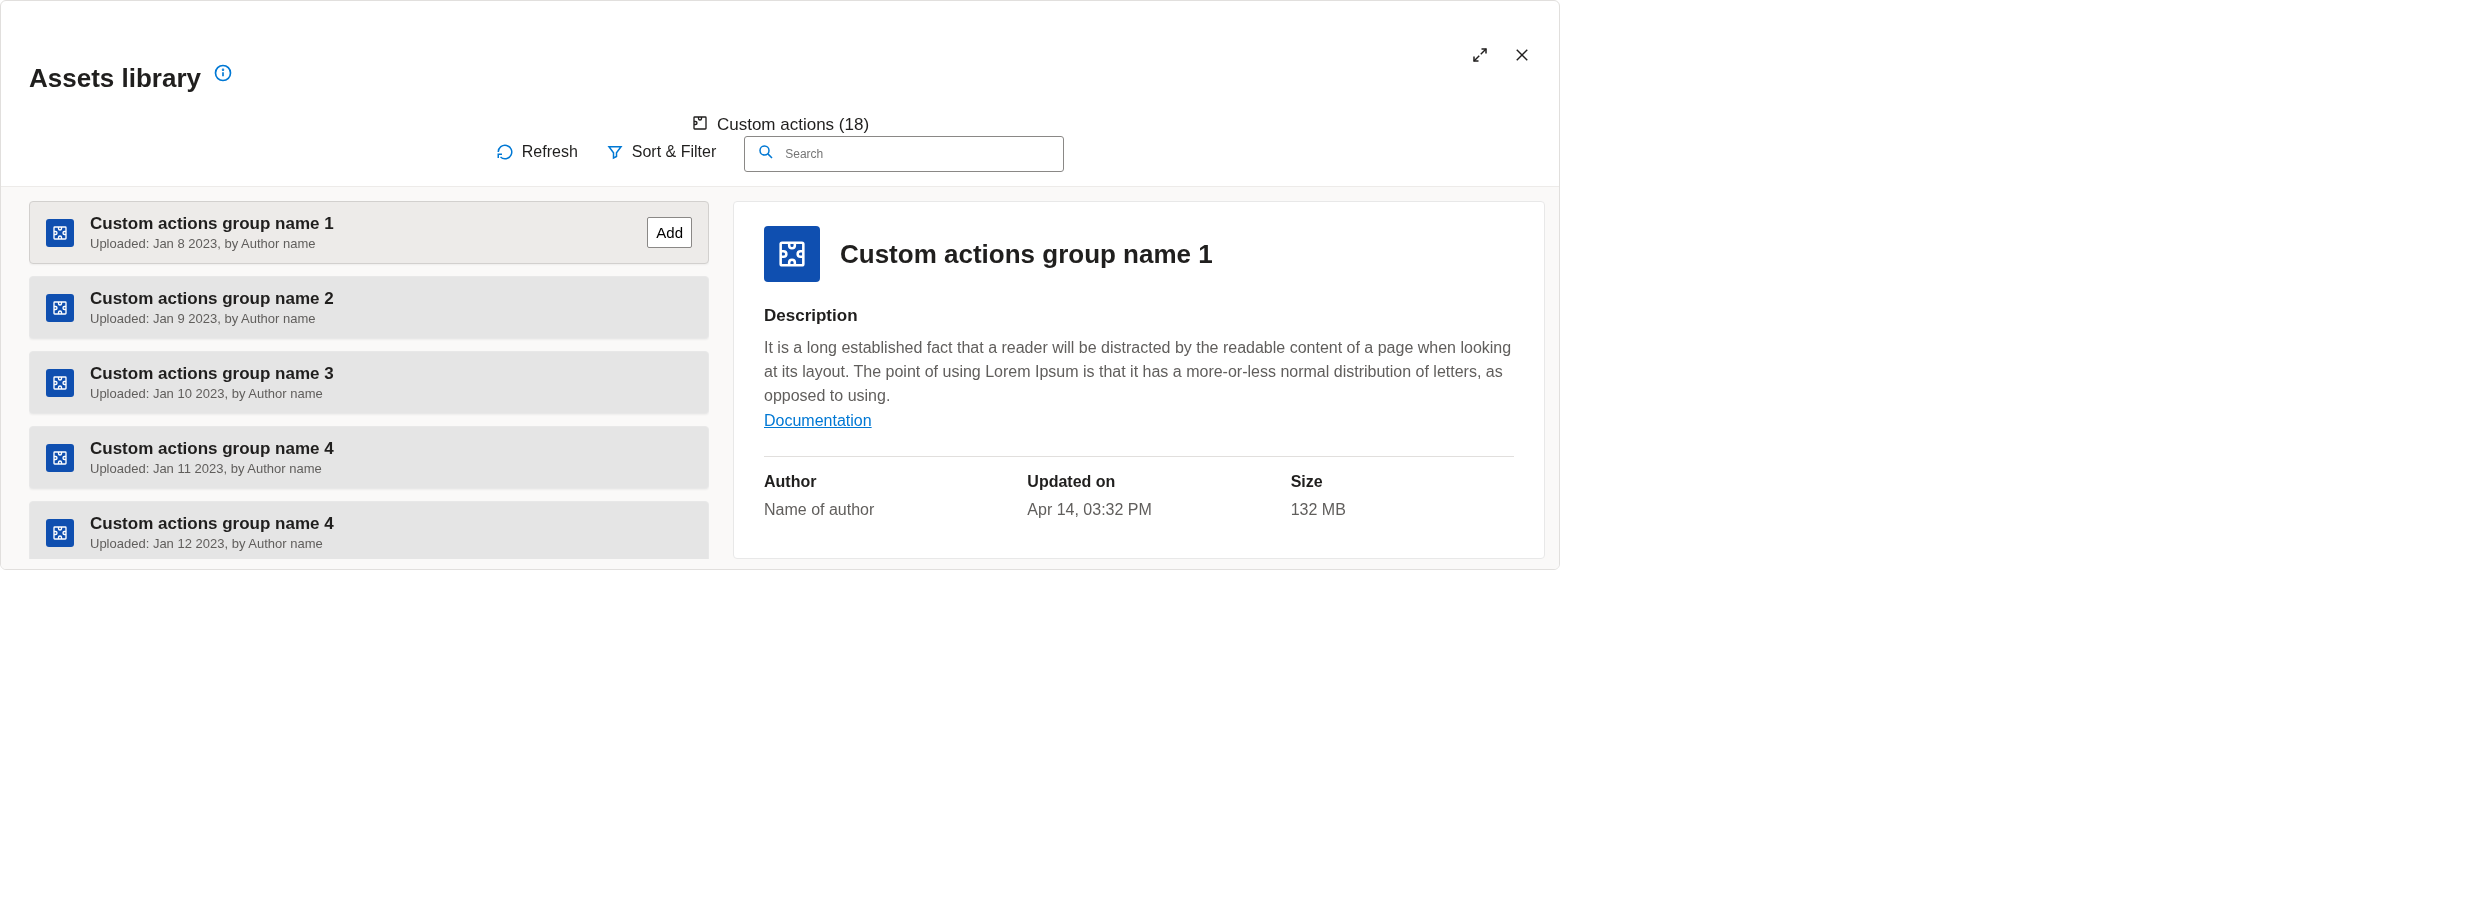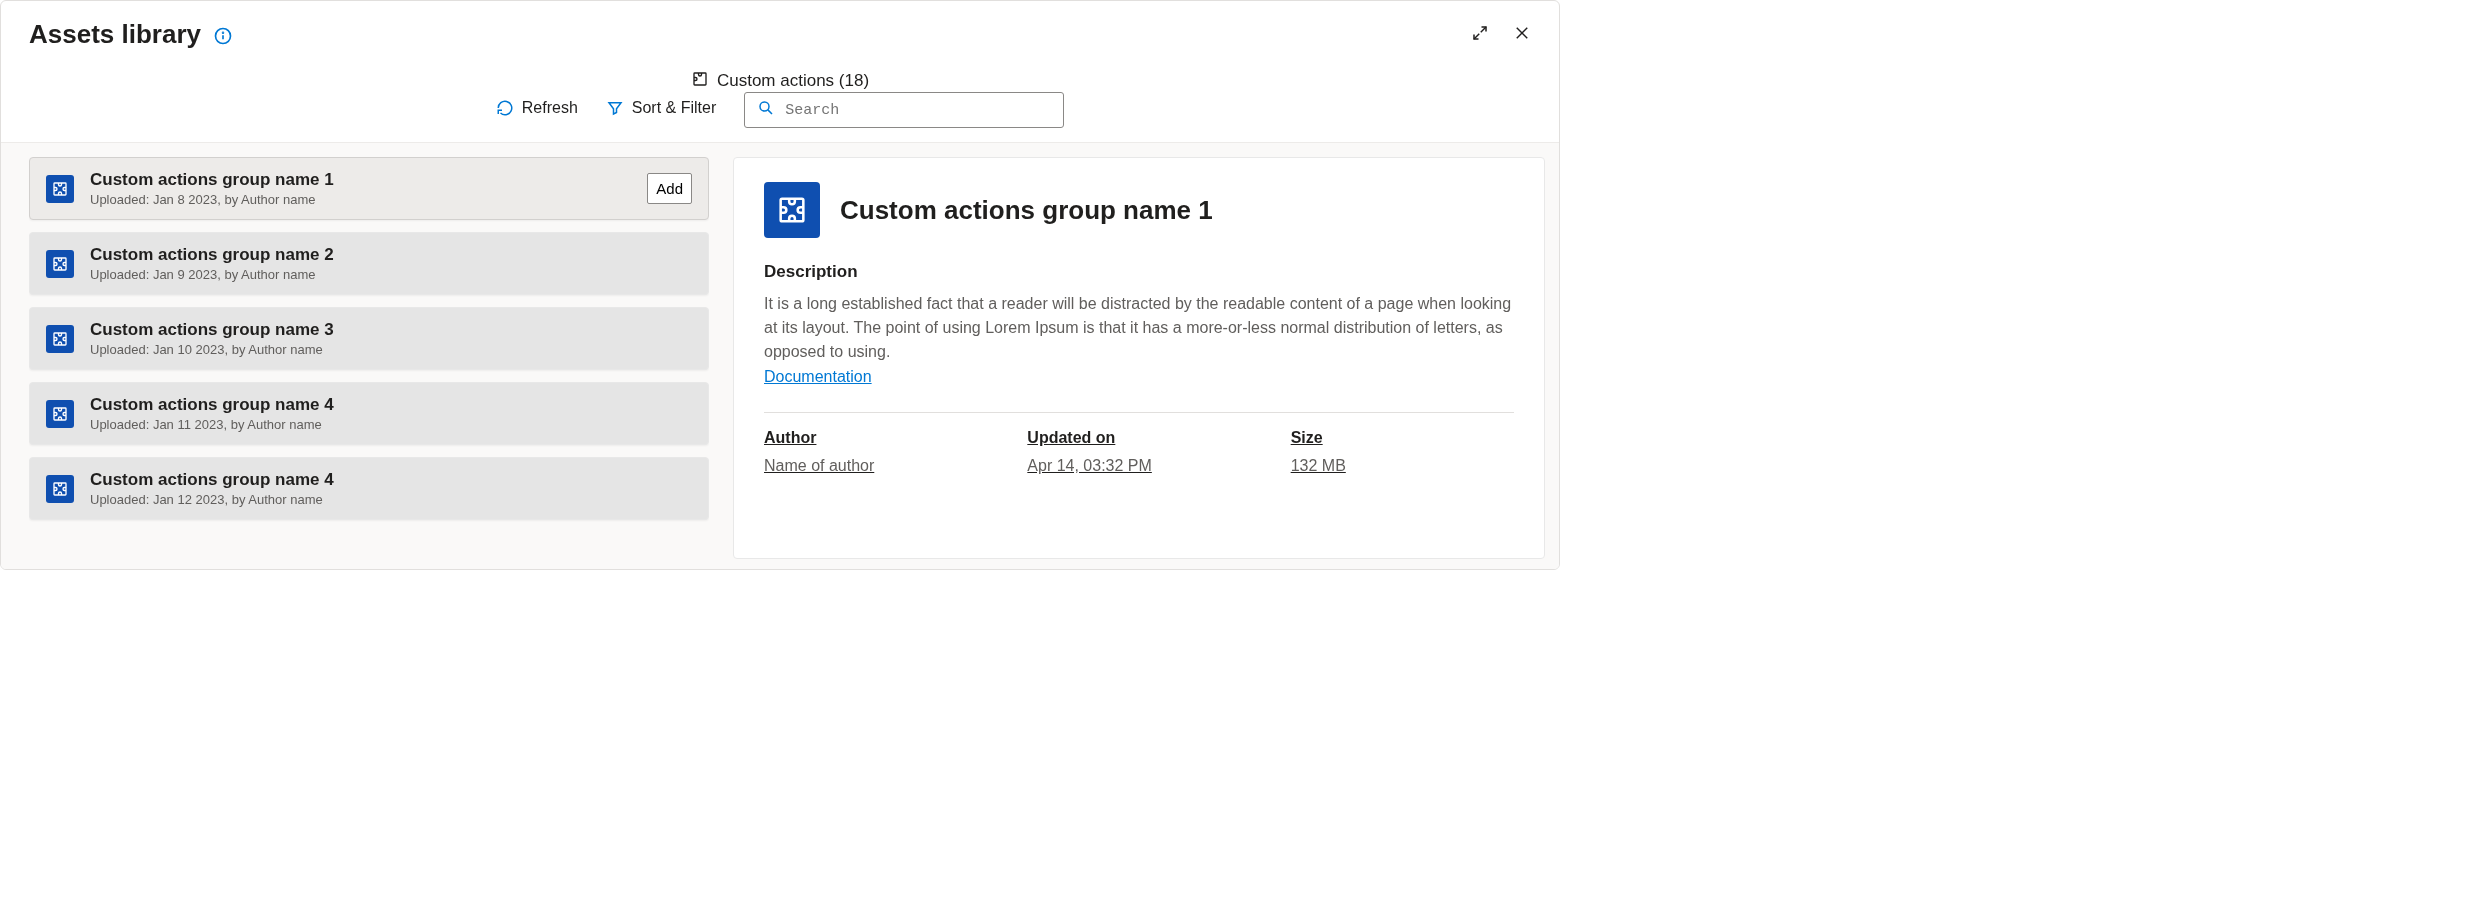--- a/index.html
+++ b/index.html
@@ -19,22 +19,23 @@
       flex-direction: column;
     }
     .header-row {
       display: flex;
       align-items: center;
       justify-content: space-between;
       padding: 18px 28px 8px 28px;
     }
     .title-area {
       display: flex;
-      align-items: flex-end;
+      align-items: flex-start;
       gap: 12px;
+      margin-top: 44px;
     }
     .page-title {
       font-size: 26px;
       font-weight: 600;
       color: #201f1e;
     }
     .info-icon {
       width: 20px;
       height: 20px;
       color: #0078d4;
@@ -101,23 +102,23 @@
       width: 320px;
     }
     .search-box svg {
       width: 18px;
       height: 18px;
       color: #0078d4;
     }
     .search-input {
       border: none;
       outline: none;
-      font-size: 15px;
+      font-size: 12px;
       flex: 1;
-      font-family: Liberation Mono, monospace;
+      font-family: Liberation Sans, sans-serif;
     }
     .content-row {
       display: flex;
       gap: 24px;
       flex: 1;
       padding: 0 14px 10px 28px;
       overflow: hidden;
       background: #faf9f8;
       border-top: 1px solid #edebe9;
     }
@@ -233,21 +234,20 @@
       cursor: pointer;
     }
     .divider {
       height: 1px;
       background: #e1dfdd;
       margin: 26px 0 16px 0;
     }
     .meta-grid {
       display: flex;
       gap: 40px;
-      text-decoration: underline;
     }
     .meta-col {
       flex: 1;
     }
     .meta-label {
       font-size: 16px;
       font-weight: 600;
       margin-bottom: 10px;
     }
     .meta-value {

